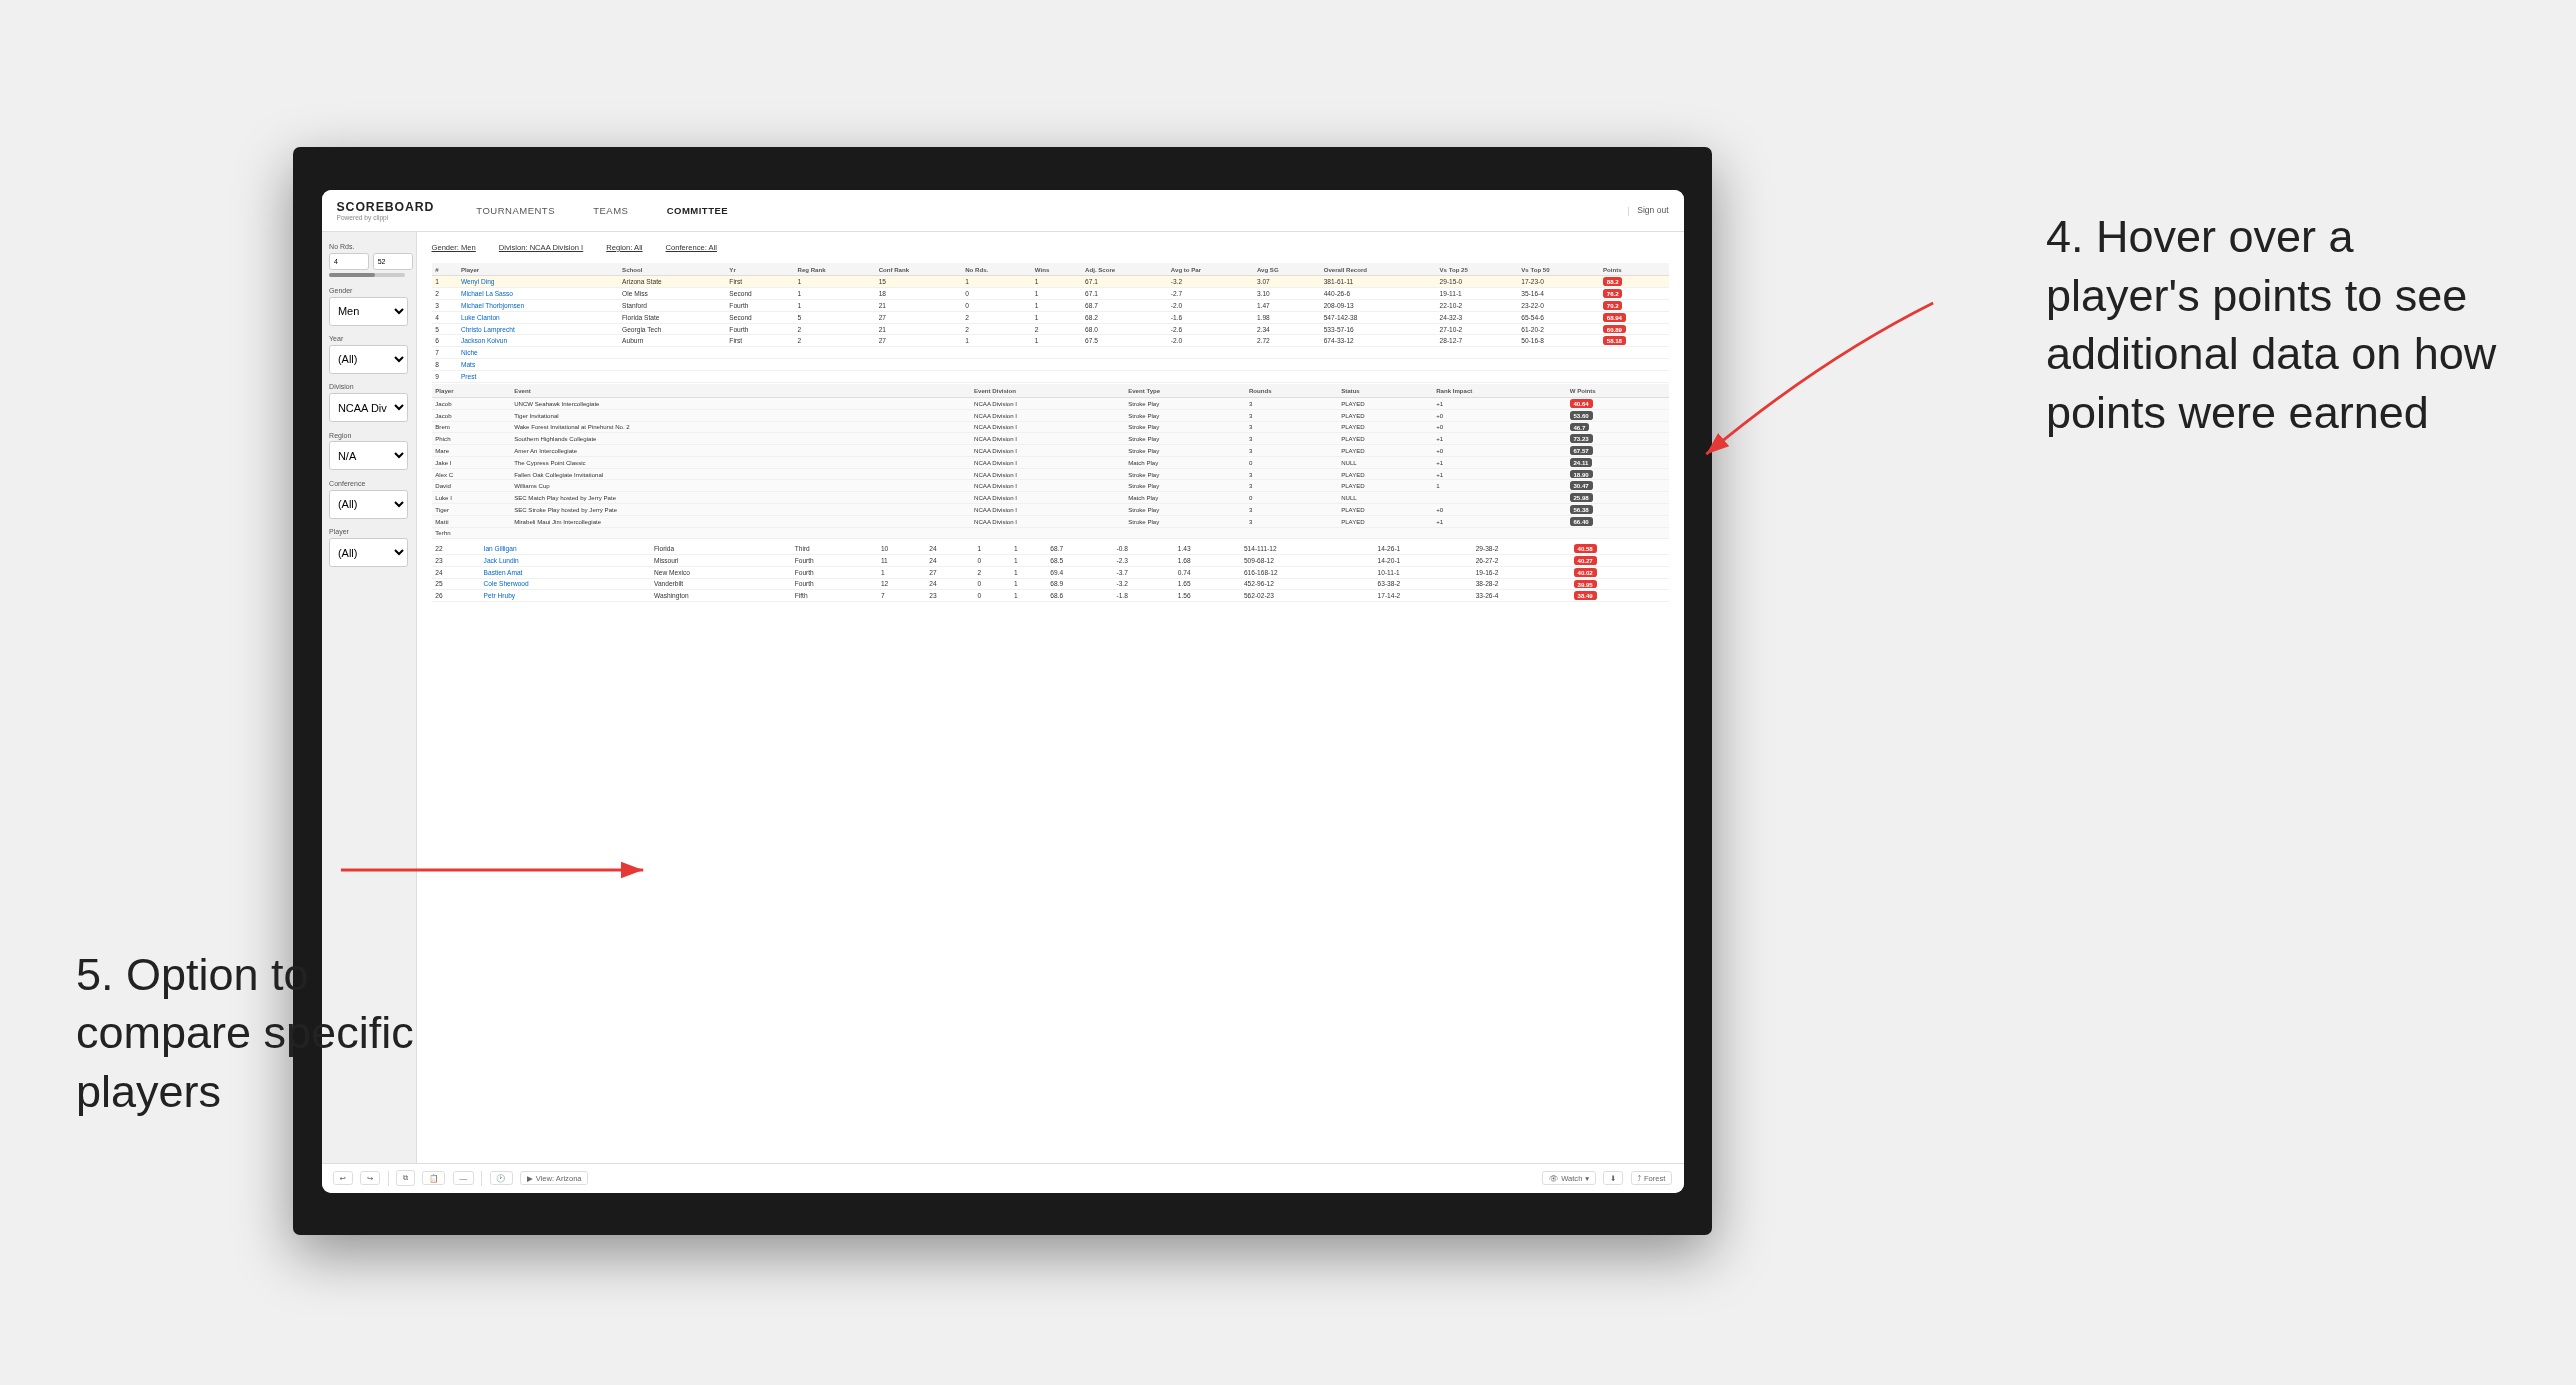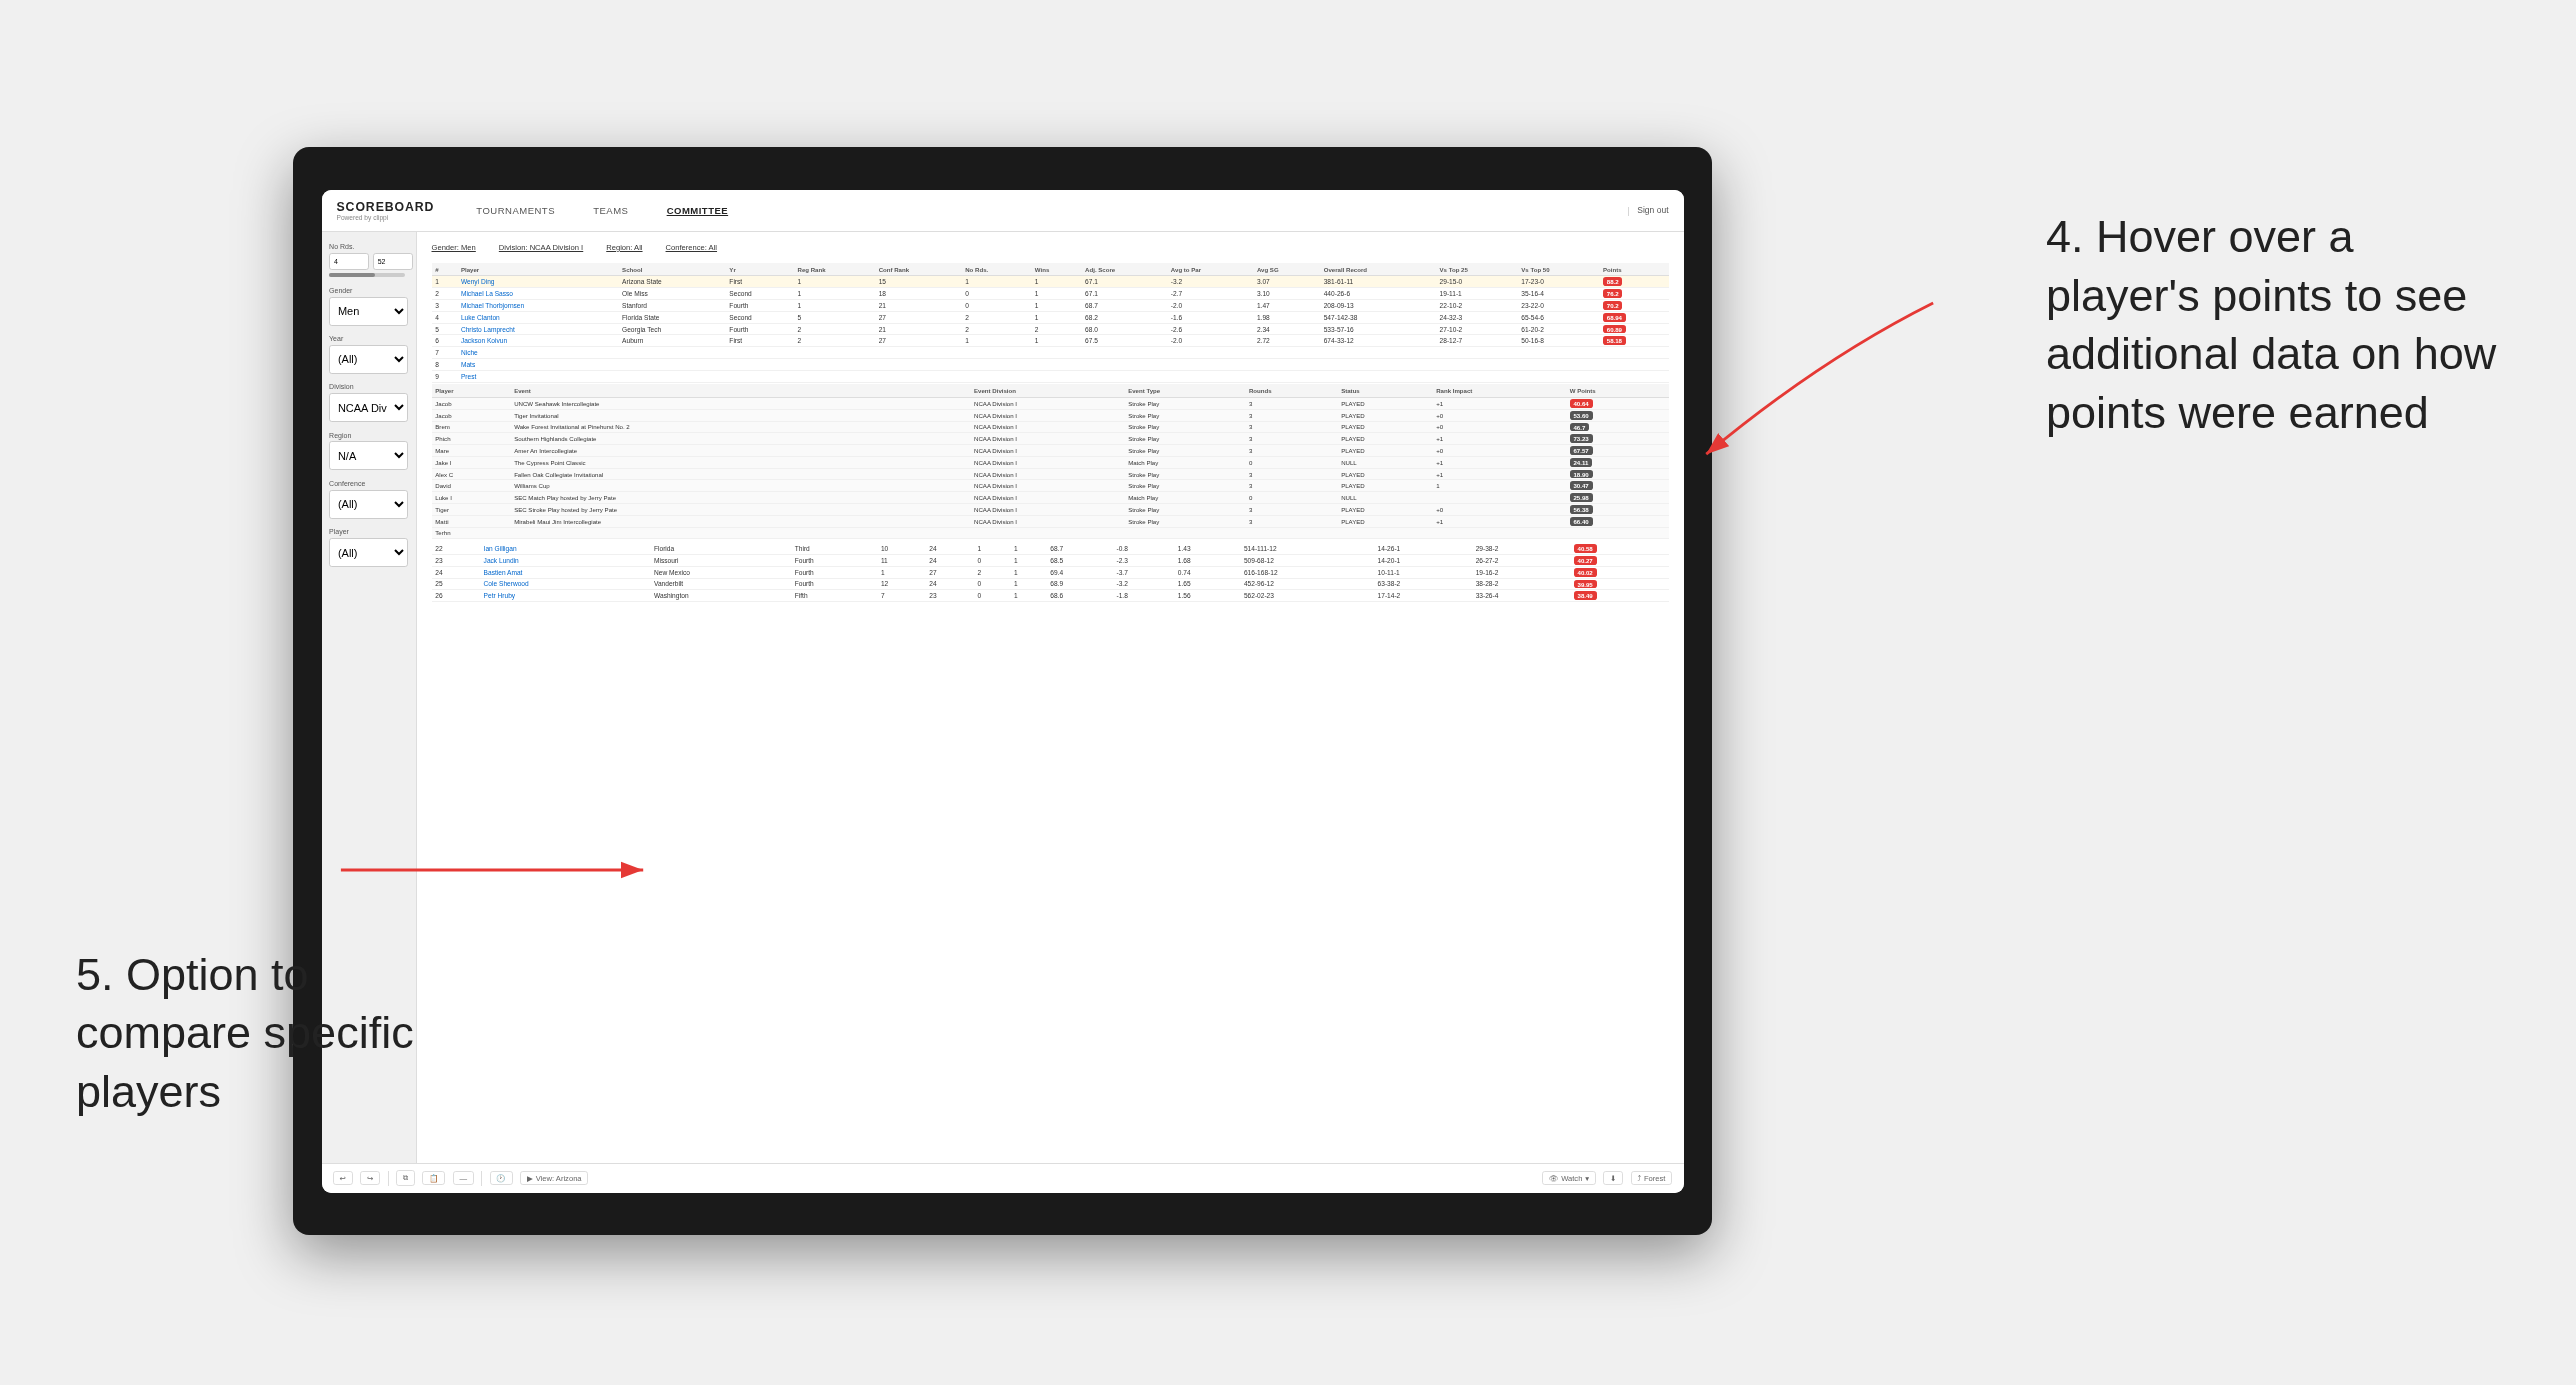--- a/index.html
+++ b/index.html
@@ -40,21 +40,21 @@
     }
 
     
     .tablet-frame {
       position: absolute;
       left: 293px;
       top: 147px;
       width: 1419px;
       height: 1088px;
       background: #1a1a1a;
-      border-radius: 16px;
+      border-radius: 7px;
       box-shadow: 0 19px 57px rgba(0,0,0,0.4);
       display: flex;
       align-items: center;
       justify-content: center;
     }
     .tablet-screen {
       width: 1362px;
       height: 1003px;
       background: #fff;
       border-radius: 9.5px;
@@ -91,21 +91,20 @@
     .nav-item {
       font-size: 9.5px;
       color: #555;
       cursor: pointer;
       padding: 3.8px 7.6px;
       letter-spacing: 0.5px;
     }
     .nav-item.active {
       color: #222;
       font-weight: bold;
-      text-decoration: underline;
     }
     .nav-right {
       margin-left: auto;
       display: flex;
       align-items: center;
       gap: 7.6px;
       font-size: 9.5px;
       color: #555;
     }
 

